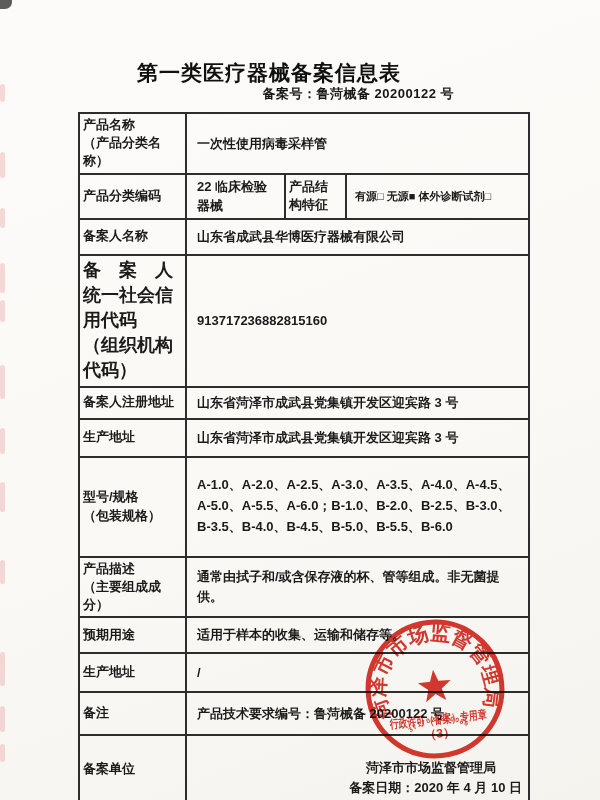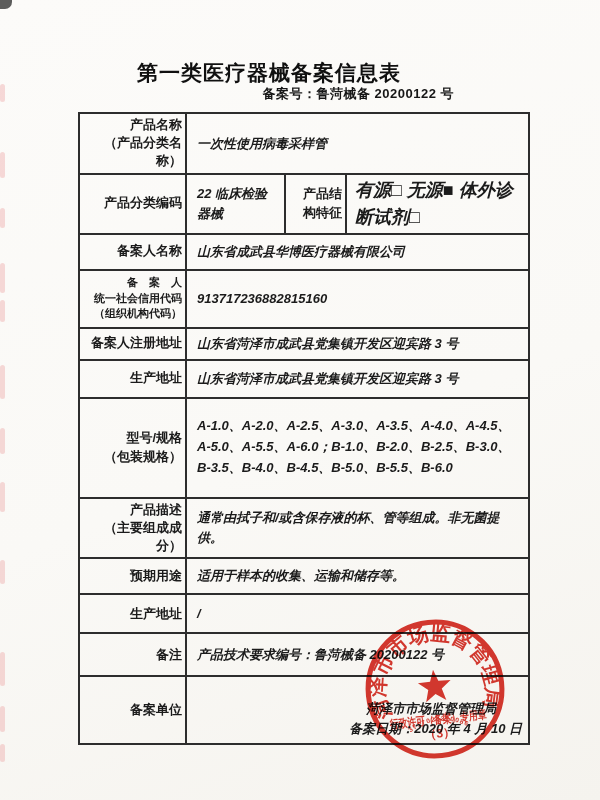--- a/index.html
+++ b/index.html
@@ -19,23 +19,23 @@
   }
   table.form{
     position:absolute;left:78px;top:112px;width:450px;
     border-collapse:collapse;table-layout:fixed;
   }
   table.form td{
     border:2px solid #2d2d2d;
     font-size:13px;font-weight:bold;color:#1b1b1b;
     vertical-align:middle;overflow:hidden;
   }
-  td.lbl{text-align:right;white-space:pre-line;line-height:1.4;padding:2px 3px;}
-  td.lbl.small{font-size:11px;letter-spacing:0;}
-  td.val{padding:2px 8px 2px 10px;line-height:1.5;text-align:left;font-style:italic;}
+  td.lbl{text-align:left;white-space:pre-line;line-height:1.4;padding:2px 3px;}
+  td.lbl.small{font-size:18px;letter-spacing:0;}
+  td.val{padding:2px 8px 2px 10px;line-height:1.5;text-align:left;}
   td.val.specs{line-height:1.6;padding-right:10px;}
   td.val.unit-cell{vertical-align:bottom;padding:0 6px 4px 10px;}
   .unit-lines{text-align:right;font-weight:bold;font-size:13px;line-height:1.55;}
   .unit-org{margin-right:26px;}
   .stamp{
     position:absolute;left:358px;top:612px;width:154px;height:154px;
     transform:rotate(-6deg);opacity:.92;mix-blend-mode:multiply;
     pointer-events:none;
   }
   .corner-mark{
@@ -85,21 +85,21 @@
       <td class="lbl">产品名称
 （产品分类名称）</td>
       <td class="val" colspan="3">一次性使用病毒采样管</td>
     </tr>
 
     <tr style="height:40px">
       <td class="lbl">产品分类编码</td>
       <td class="val">22 临床检验器械</td>
       <td class="lbl">产品结
 构特征</td>
-      <td class="val" style="font-size:18px;padding-left:8px;">有源□ 无源■ 体外诊断试剂□</td>
+      <td class="val" style="font-size:11px;padding-left:8px;">有源□ 无源■ 体外诊断试剂□</td>
     </tr>
 
     <tr style="height:36px">
       <td class="lbl">备案人名称</td>
       <td class="val" colspan="3">山东省成武县华博医疗器械有限公司</td>
     </tr>
 
     <tr style="height:58px">
       <td class="lbl small">备　案　人
 统一社会信用代码

